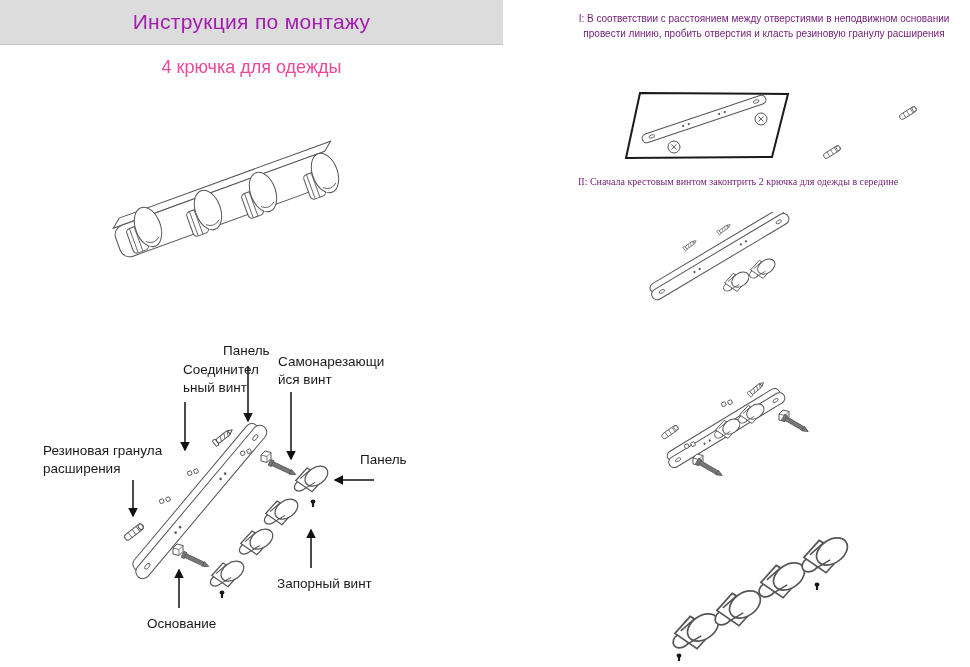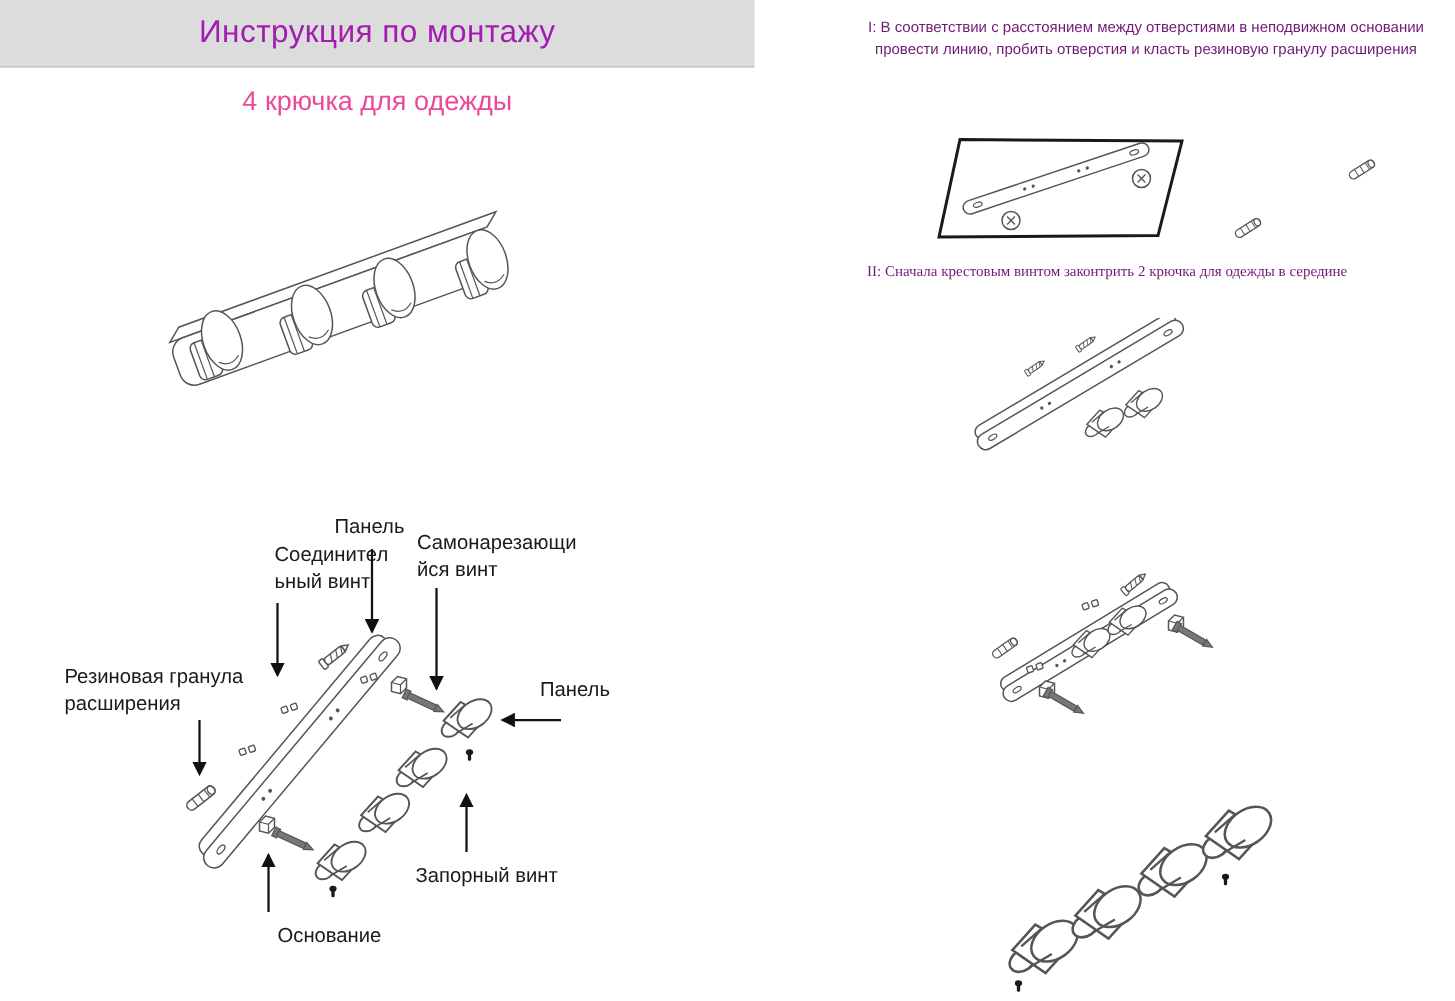--- a/index.html
+++ b/index.html
@@ -164,21 +164,21 @@
 
     <div class="lbl" style="left:207px;top:12px;">Панель</div>
     <div class="lbl" style="left:127px;top:31px;margin-left:40px;">Соединител
 ьный винт</div>
     <div class="lbl" style="left:27px;top:112px;">Резиновая гранула
 расширения</div>
     <div class="lbl" style="left:262px;top:23px;">Самонарезающи
 йся винт</div>
     <div class="lbl" style="left:344px;top:121px;">Панель</div>
     <div class="lbl" style="left:261px;top:245px;">Запорный винт</div>
-    <div class="lbl" style="left:131px;top:285px;margin-left:38px;">Основание</div>
+    <div class="lbl" style="left:131px;top:285px;">Основание</div>
   </div>
 
   <div class="step-text center" style="left:560px;top:12px;width:408px;">I: В соответствии с расстоянием между отверстиями в неподвижном основании провести линию, пробить отверстия и класть резиновую гранулу расширения</div>
 
   <svg class="abs" style="left:615px;top:85px;" width="350" height="85" viewBox="0 0 350 85">
     <path d="M 25 8 L 173 9 L 157 72 L 11 73 Z" fill="#fff" stroke="#1a1a1a" stroke-width="2"></path>
     <g transform="translate(89,34) rotate(-18.5)">
       <rect x="-65" y="-4.5" width="130" height="9" rx="4.5" fill="#fff" stroke="#555" stroke-width="1"></rect>
       <circle cx="-22" cy="0" r="1.1" fill="#555"></circle>
         <circle cx="-16" cy="0" r="1.1" fill="#555"></circle>

